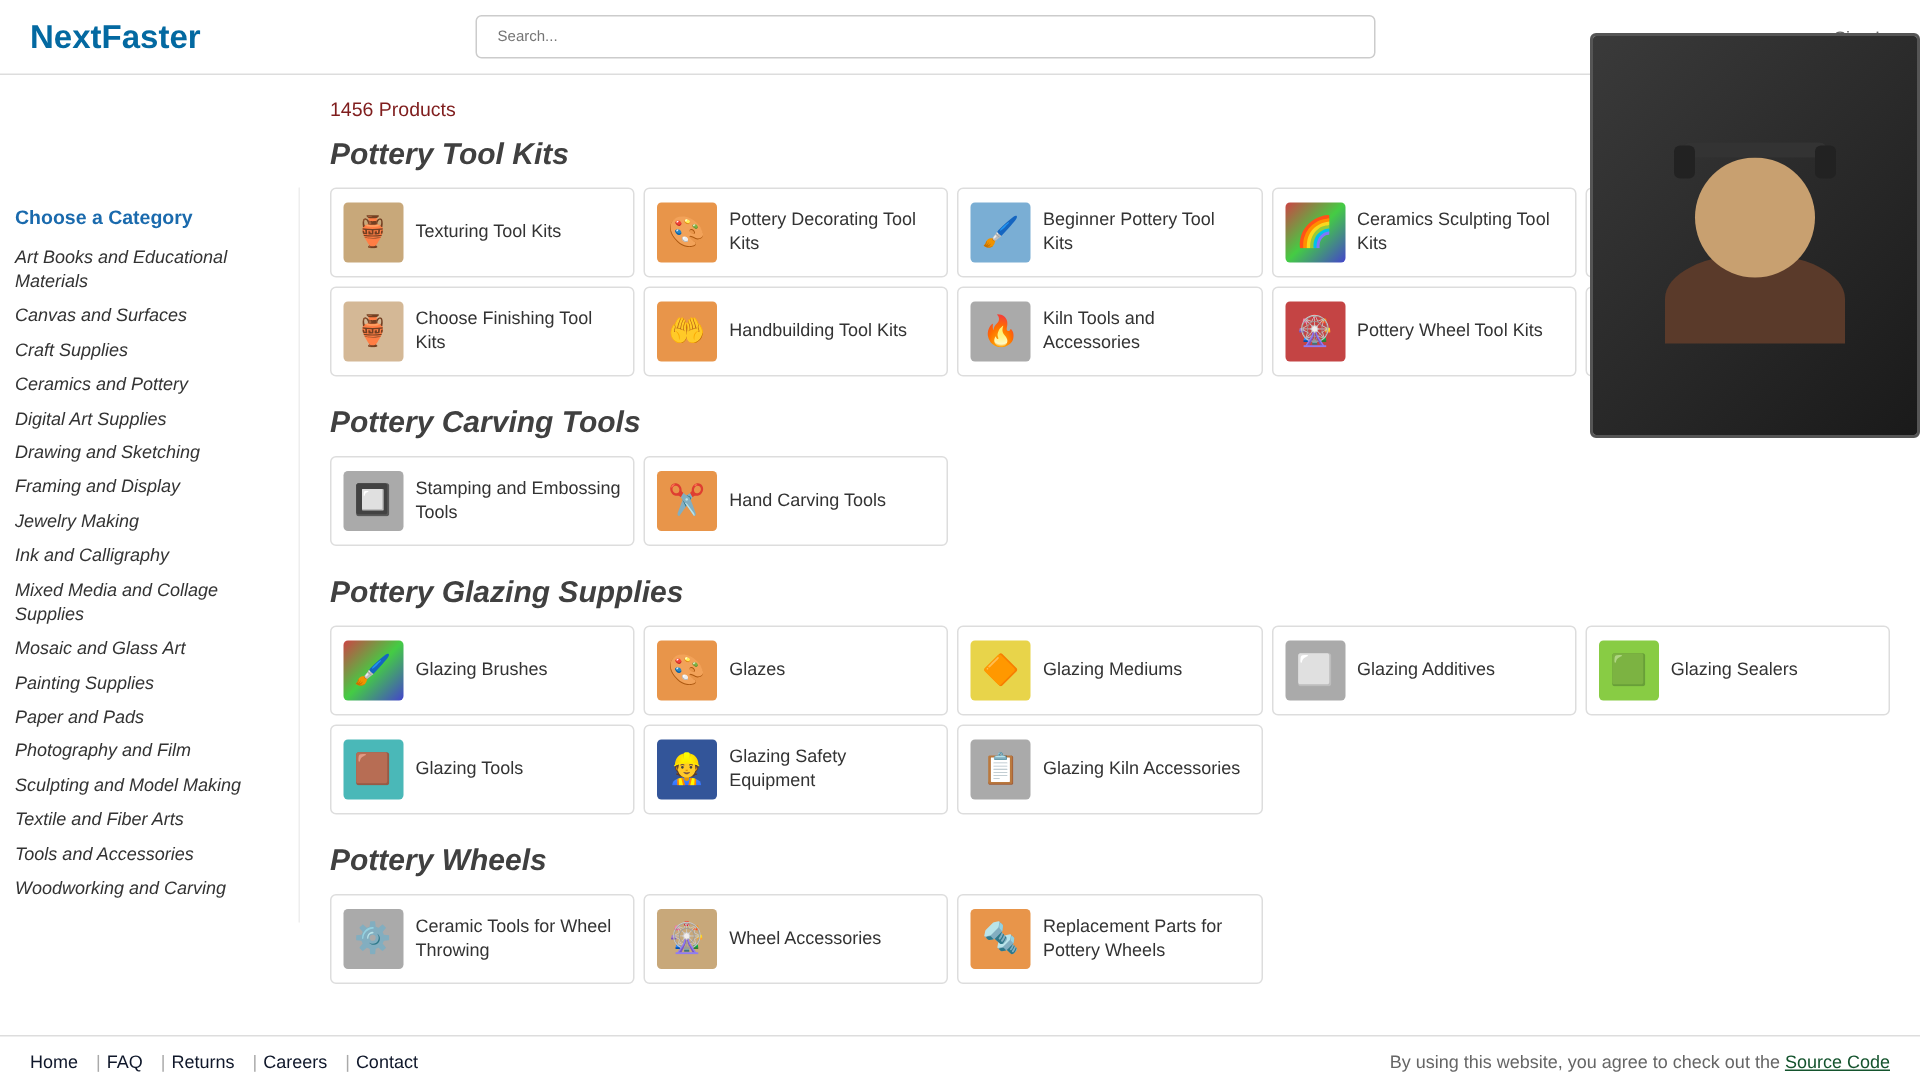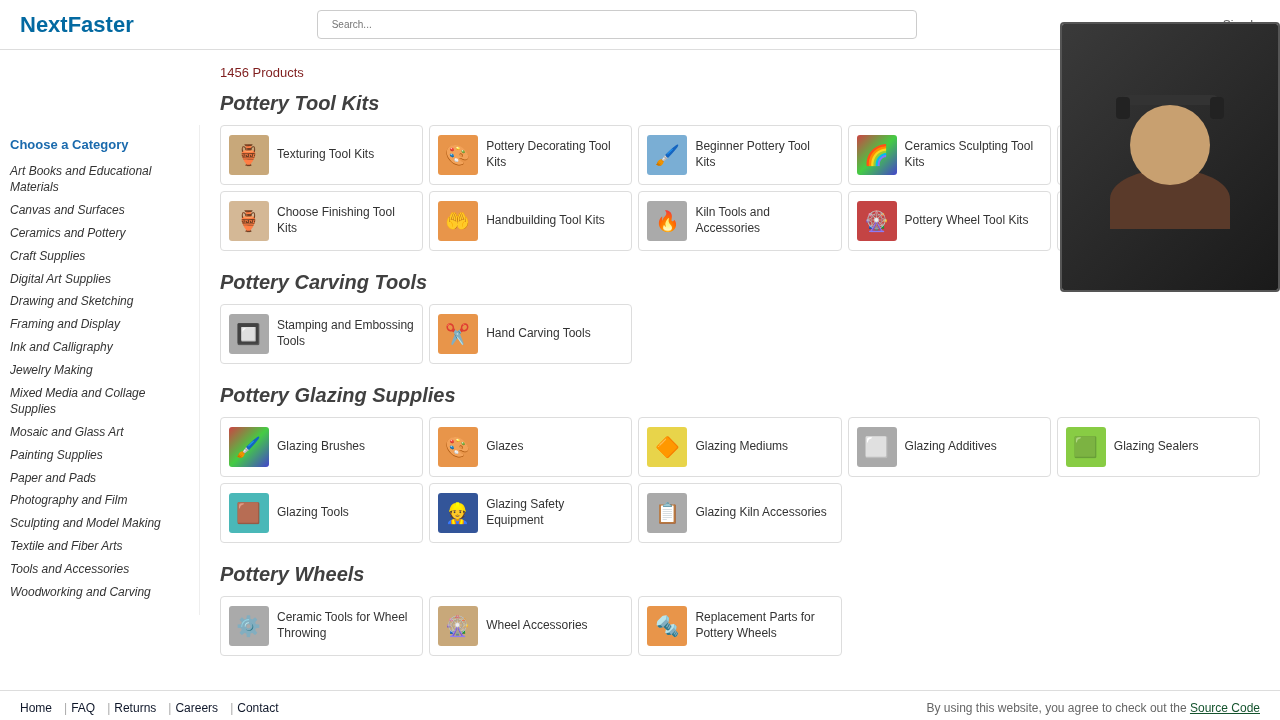--- a/index.html
+++ b/index.html
@@ -218,27 +218,27 @@
   </div>
 </div>
 
 <div id="layout">
 
   <div id="sidebar">
     <div id="sidebar-title">Choose a Category</div>
     <div id="sidebar-items">
         <div class="sidebar-item">Art Books and Educational Materials</div>
         <div class="sidebar-item">Canvas and Surfaces</div>
+        <div class="sidebar-item">Craft Supplies</div>
         <div class="sidebar-item">Ceramics and Pottery</div>
-        <div class="sidebar-item">Craft Supplies</div>
         <div class="sidebar-item">Digital Art Supplies</div>
         <div class="sidebar-item">Drawing and Sketching</div>
         <div class="sidebar-item">Framing and Display</div>
+        <div class="sidebar-item">Jewelry Making</div>
         <div class="sidebar-item">Ink and Calligraphy</div>
-        <div class="sidebar-item">Jewelry Making</div>
         <div class="sidebar-item">Mixed Media and Collage Supplies</div>
         <div class="sidebar-item">Mosaic and Glass Art</div>
         <div class="sidebar-item">Painting Supplies</div>
         <div class="sidebar-item">Paper and Pads</div>
         <div class="sidebar-item">Photography and Film</div>
         <div class="sidebar-item">Sculpting and Model Making</div>
         <div class="sidebar-item">Textile and Fiber Arts</div>
         <div class="sidebar-item">Tools and Accessories</div>
         <div class="sidebar-item">Woodworking and Carving</div>
       </div>

